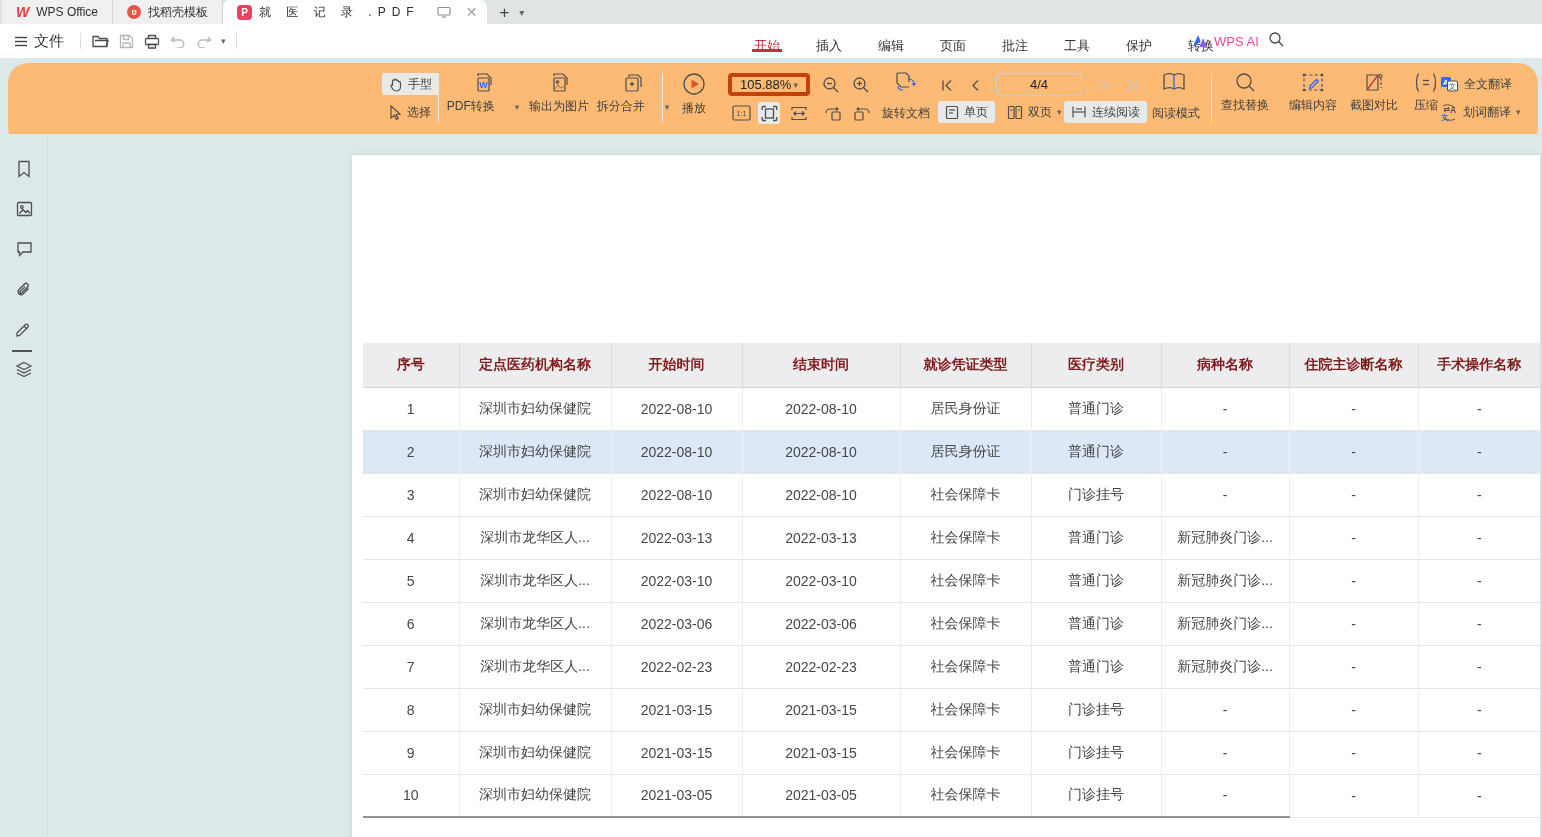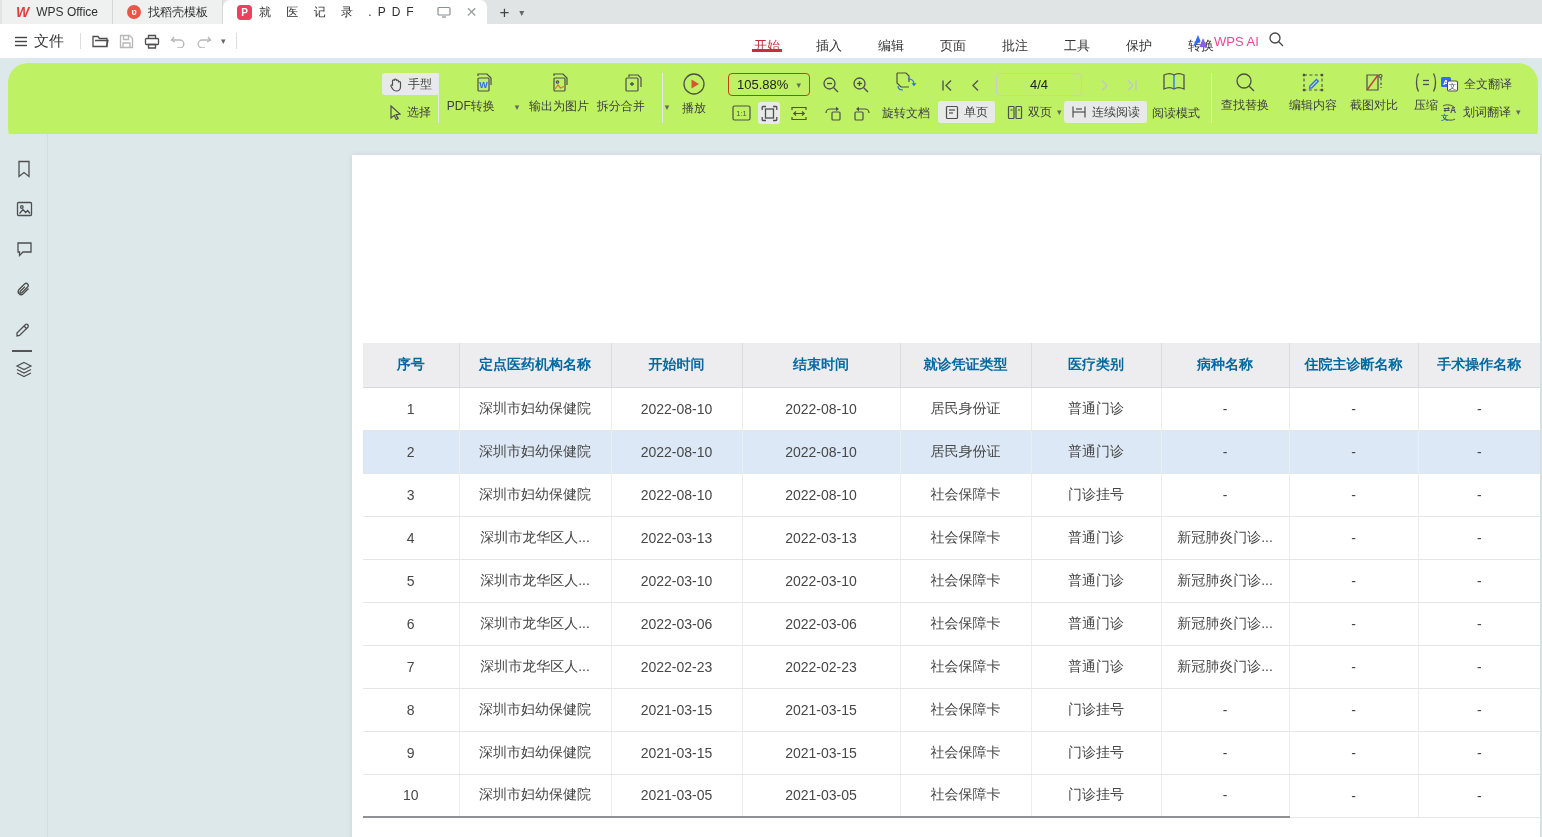--- a/index.html
+++ b/index.html
@@ -30,45 +30,45 @@
   .qa-btn.disabled { opacity:.4; }
   .qa-chev { font-size:9px; color:#666; margin:0 4px; }
   .menu-items { position:absolute; left:736px; top:0; height:34px; display:flex; align-items:center; gap:0; }
   .menu-item { font-size:13px; color:#333; padding:0 18px; height:24px; line-height:34px; position:relative; cursor:default; }
   .menu-item.active { color:#c32f3c; }
   .menu-item.active::after { content:""; position:absolute; left:16px; right:16px; bottom:1px; height:3px; background:#c32f3c; }
   .wps-ai { position:absolute; left:1192px; top:0; height:34px; display:flex; align-items:center; gap:6px; font-size:13px; color:#ec4899; }
   .menu-search { position:absolute; left:1268px; top:7px; }
 
   
-  .toolbar { position:absolute; top:63px; left:8px; width:1530px; height:85px; background:#bef264; border-radius:20px; font-size:12px; color:#404040; }
+  .toolbar { position:absolute; top:63px; left:8px; width:1530px; height:85px; background:#fdba74; border-radius:20px; font-size:12px; color:#404040; }
   .tb { position:absolute; display:flex; align-items:center; gap:5px; height:22px; white-space:nowrap; }
   .pill { background:#e8e9e9; border-radius:3px; padding:0 7px; }
   .flat { padding:0 7px; }
   .tb-div { position:absolute; top:10px; width:1px; height:50px; background:#e6e6e6; }
   .bigbtn { position:absolute; width:86px; display:flex; flex-direction:column; align-items:center; gap:4px; top:9px; }
   .bigbtn .lbl { display:flex; align-items:center; gap:20px; }
   .chev { font-size:9px; color:#666; }
-  .zoombox { position:absolute; left:720px; top:10px; width:82px; height:23px; border:1px solid #c2410c; border-radius:4px; display:flex; align-items:center; justify-content:space-between; padding:0 8px; font-size:13px; color:#222; }
+  .zoombox { position:absolute; left:720px; top:10px; width:82px; height:23px; border:4px solid #c2410c; border-radius:4px; display:flex; align-items:center; justify-content:space-between; padding:0 8px; font-size:13px; color:#222; }
   .icobtn { position:absolute; top:11px; width:22px; height:22px; display:flex; align-items:center; justify-content:center; border-radius:3px; }
   .icobtn.row2 { top:39px; }
   .icobtn.sel { background:#e8e9e9; }
   .pagebox { position:absolute; left:988px; top:10px; width:86px; height:23px; border:1px solid #c9cdce; border-radius:4px; text-align:center; font-size:13px; color:#222; line-height:21px; }
   .tlabel { position:absolute; top:42px; font-size:12px; color:#404040; }
 
   
   .main { position:absolute; top:134px; left:0; right:0; bottom:0; background:#dde8ea; }
   .sidebar { position:absolute; left:0; top:0; bottom:0; width:48px; border-right:1px solid #d6dddf; }
   .side-ic { position:absolute; left:13px; width:22px; height:22px; display:flex; align-items:center; justify-content:center; }
   .pen-underline { position:absolute; left:12px; top:216px; width:20px; height:1.5px; background:#555; }
 
   .page { position:absolute; left:352px; top:21px; width:1188px; height:720px; background:#fff; box-shadow:0 0 5px rgba(40,60,70,.12); }
 
   table.doc { position:absolute; left:11px; top:188px; width:1177px; border-collapse:collapse; table-layout:fixed; font-size:14px; color:#474747; }
-  table.doc th { height:44px; background:#ededef; font-weight:bold; color:#0369a1; text-align:center; border-right:1px solid #dcdcde; border-bottom:1px solid #d8d8da; }
+  table.doc th { height:44px; background:#ededef; font-weight:bold; color:#7f1d1d; text-align:center; border-right:1px solid #dcdcde; border-bottom:1px solid #d8d8da; }
   table.doc td { height:43px; text-align:center; border-right:1px solid #eceded; border-bottom:1px solid #e5e6e8; background:#fff; }
   table.doc th:last-child, table.doc td:last-child { border-right:none; }
   table.doc tr.hl td { background:#dce8f5; }
   table.doc td.dark-bottom { border-bottom:2px solid #8f9194; }
 </style>
 </head>
 <body>
 
 <div class="tabstrip">
   <div class="tab first">

